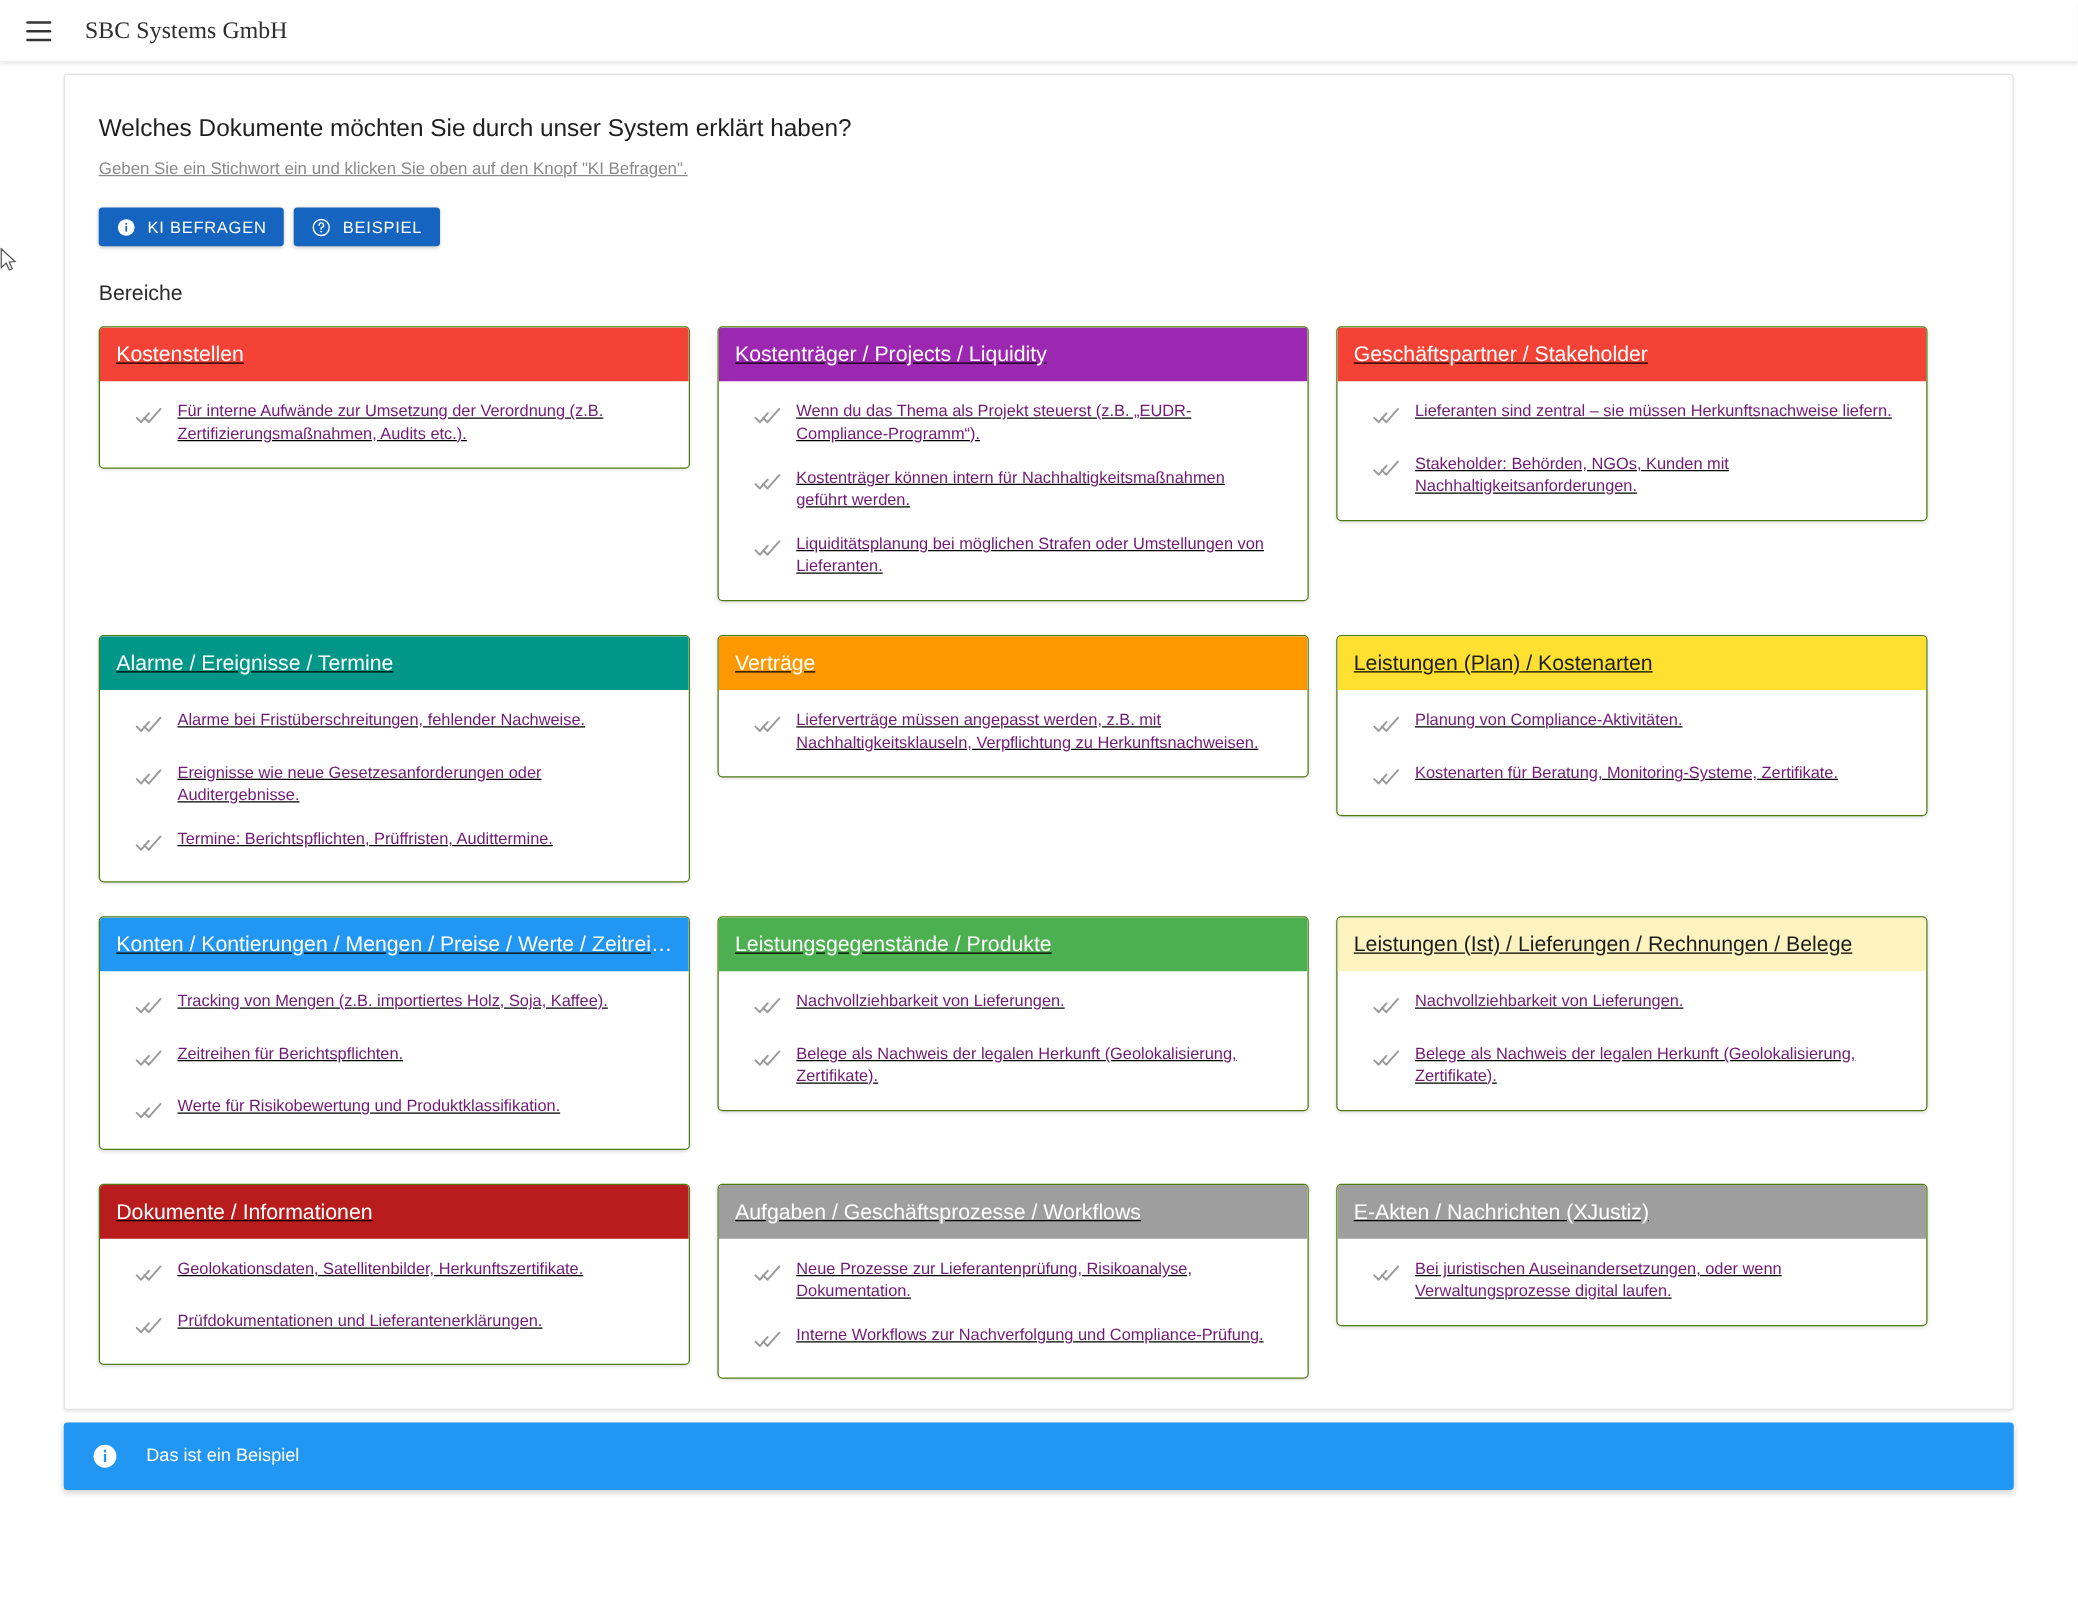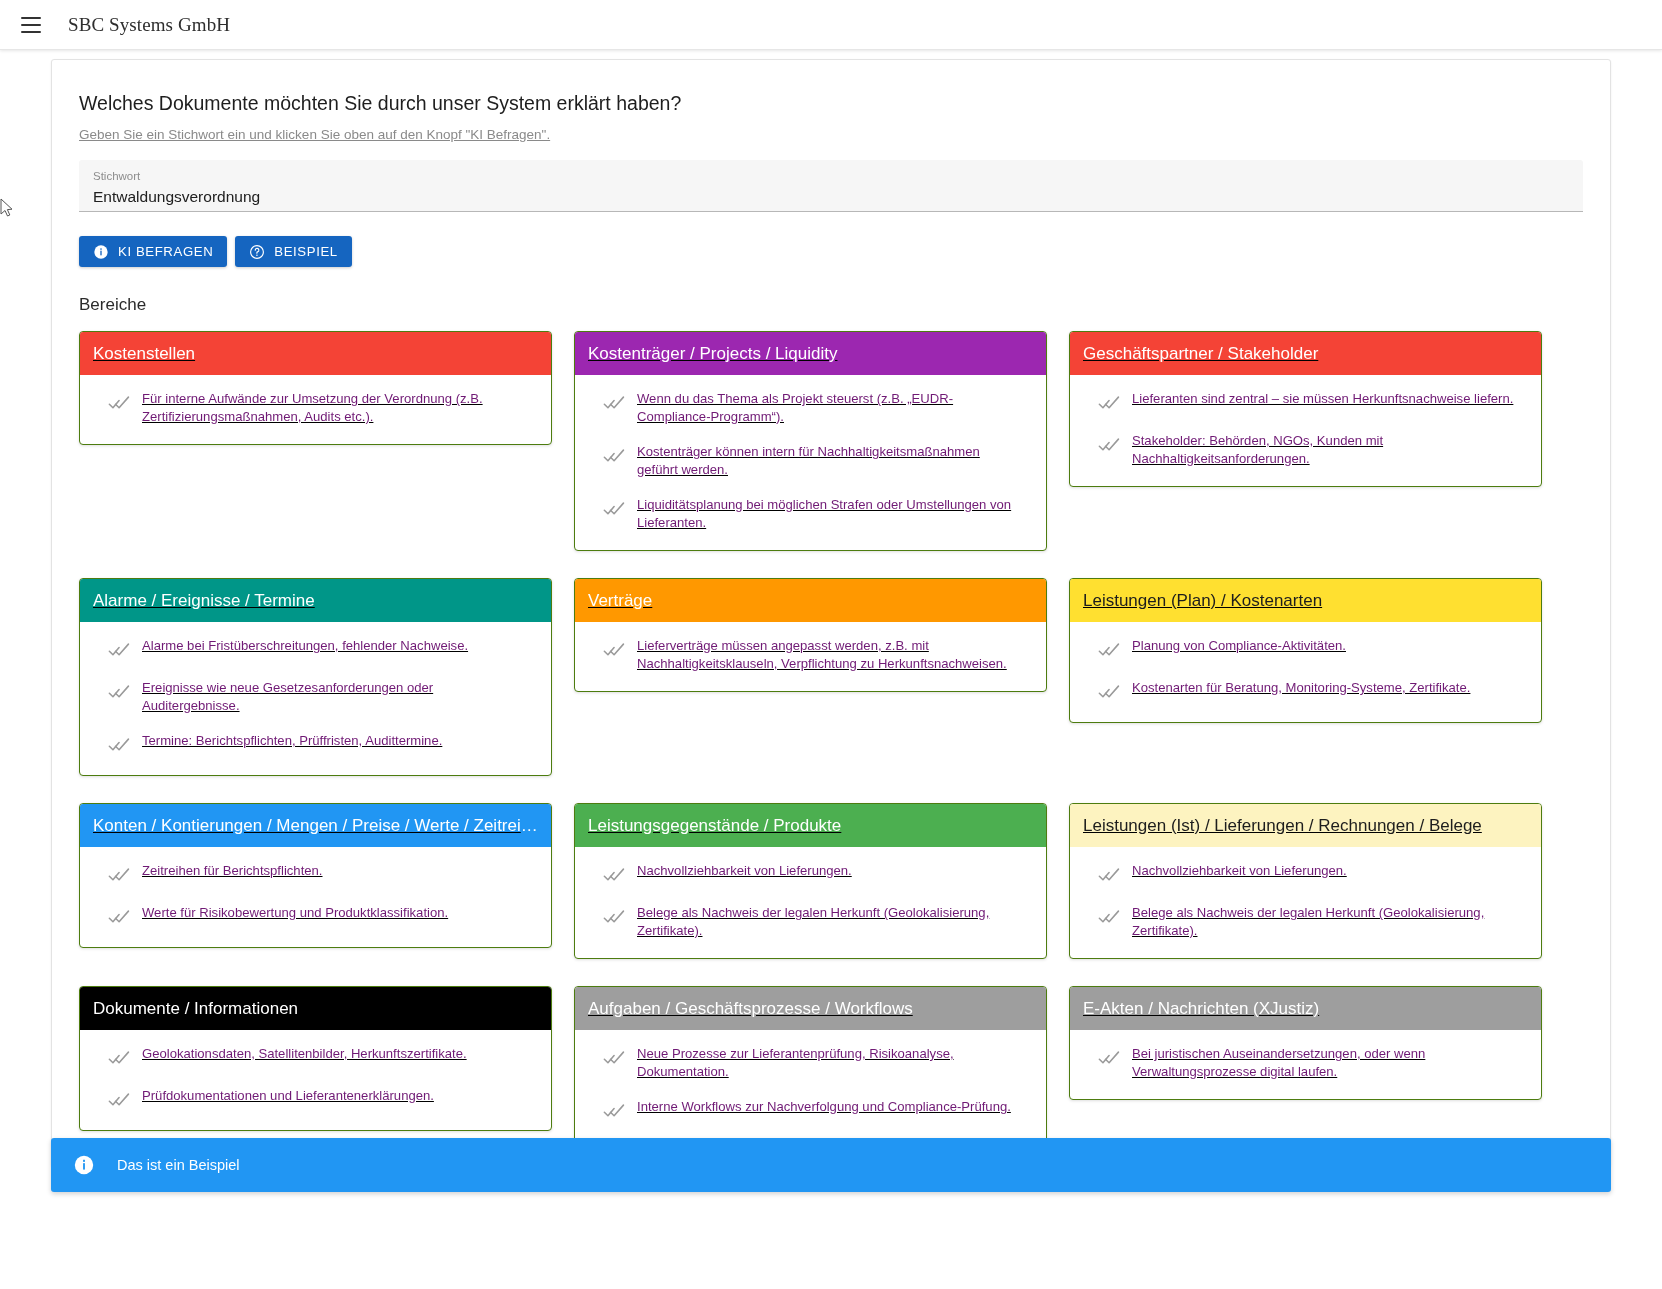--- a/index.html
+++ b/index.html
@@ -188,24 +188,20 @@
 
   <svg class="cursor" viewBox="0 0 14 20">
     <path d="M1 1 L1 16 L5 12.5 L7.5 18 L9.8 17 L7.4 11.6 L12 11.2 Z" fill="#ffffff" stroke="#555" stroke-width="1"></path>
   </svg>
 
   <div class="content-card">
 
     <div class="q-title">Welches Dokumente möchten Sie durch unser System erklärt haben?</div>
     <div class="q-sub">Geben Sie ein Stichwort ein und klicken Sie oben auf den Knopf "KI Befragen".</div>
 
-    <div class="field-wrap">
-      <div class="field-label">Stichwort</div>
-      <div class="field-value" placeholder="Stichwort">Entwaldungsverordnung</div>
-    </div>
 
     <div class="btn-row">
       <button class="btn">
         <svg class="ic" viewBox="0 0 24 24">
           <circle cx="12" cy="12" r="10" fill="#ffffff"></circle>
           <rect x="11" y="10" width="2" height="7" fill="#1565c0"></rect>
           <rect x="11" y="6.5" width="2" height="2.2" fill="#1565c0"></rect>
         </svg>
         <span>KI BEFRAGEN</span>
       </button>
@@ -350,20 +346,27 @@
         </div>
         <div class="box">
           <div class="box-head" style="background: rgb(33, 150, 243); color: rgb(255, 255, 255);">Konten / Kontierungen / Mengen / Preise / Werte / Zeitreihen</div>
           <div class="box-body">
             <ul class="blist">
               <li>
                 <svg class="chk" viewBox="0 0 24 24">
                   <path d="M1.5 13.4 L5.4 17.2 L12.1 9.4" fill="none" stroke="#9a9a9a" stroke-width="1.7" stroke-linecap="round" stroke-linejoin="round"></path>
                   <path d="M8.2 13.4 L12.1 17.2 L22.3 5.6" fill="none" stroke="#9a9a9a" stroke-width="1.7" stroke-linecap="round" stroke-linejoin="round"></path>
                 </svg>
+                <span class="txt">Tracking von Mengen (z.B. importiertes Holz, Soja, Kaffee).</span>
+              </li>
+              <li>
+                <svg class="chk" viewBox="0 0 24 24">
+                  <path d="M1.5 13.4 L5.4 17.2 L12.1 9.4" fill="none" stroke="#9a9a9a" stroke-width="1.7" stroke-linecap="round" stroke-linejoin="round"></path>
+                  <path d="M8.2 13.4 L12.1 17.2 L22.3 5.6" fill="none" stroke="#9a9a9a" stroke-width="1.7" stroke-linecap="round" stroke-linejoin="round"></path>
+                </svg>
                 <span class="txt">Zeitreihen für Berichtspflichten.</span>
               </li>
               <li>
                 <svg class="chk" viewBox="0 0 24 24">
                   <path d="M1.5 13.4 L5.4 17.2 L12.1 9.4" fill="none" stroke="#9a9a9a" stroke-width="1.7" stroke-linecap="round" stroke-linejoin="round"></path>
                   <path d="M8.2 13.4 L12.1 17.2 L22.3 5.6" fill="none" stroke="#9a9a9a" stroke-width="1.7" stroke-linecap="round" stroke-linejoin="round"></path>
                 </svg>
                 <span class="txt">Werte für Risikobewertung und Produktklassifikation.</span>
               </li>
             </ul>
@@ -405,21 +408,21 @@
                 <svg class="chk" viewBox="0 0 24 24">
                   <path d="M1.5 13.4 L5.4 17.2 L12.1 9.4" fill="none" stroke="#9a9a9a" stroke-width="1.7" stroke-linecap="round" stroke-linejoin="round"></path>
                   <path d="M8.2 13.4 L12.1 17.2 L22.3 5.6" fill="none" stroke="#9a9a9a" stroke-width="1.7" stroke-linecap="round" stroke-linejoin="round"></path>
                 </svg>
                 <span class="txt">Belege als Nachweis der legalen Herkunft (Geolokalisierung, Zertifikate).</span>
               </li>
             </ul>
           </div>
         </div>
         <div class="box">
-          <div class="box-head" style="background: #000000; color: rgb(255, 255, 255);">Dokumente / Informationen</div>
+          <div class="box-head" style="background: #b91c1c; color: rgb(255, 255, 255);">Dokumente / Informationen</div>
           <div class="box-body">
             <ul class="blist">
               <li>
                 <svg class="chk" viewBox="0 0 24 24">
                   <path d="M1.5 13.4 L5.4 17.2 L12.1 9.4" fill="none" stroke="#9a9a9a" stroke-width="1.7" stroke-linecap="round" stroke-linejoin="round"></path>
                   <path d="M8.2 13.4 L12.1 17.2 L22.3 5.6" fill="none" stroke="#9a9a9a" stroke-width="1.7" stroke-linecap="round" stroke-linejoin="round"></path>
                 </svg>
                 <span class="txt">Geolokationsdaten, Satellitenbilder, Herkunftszertifikate.</span>
               </li>
               <li>

